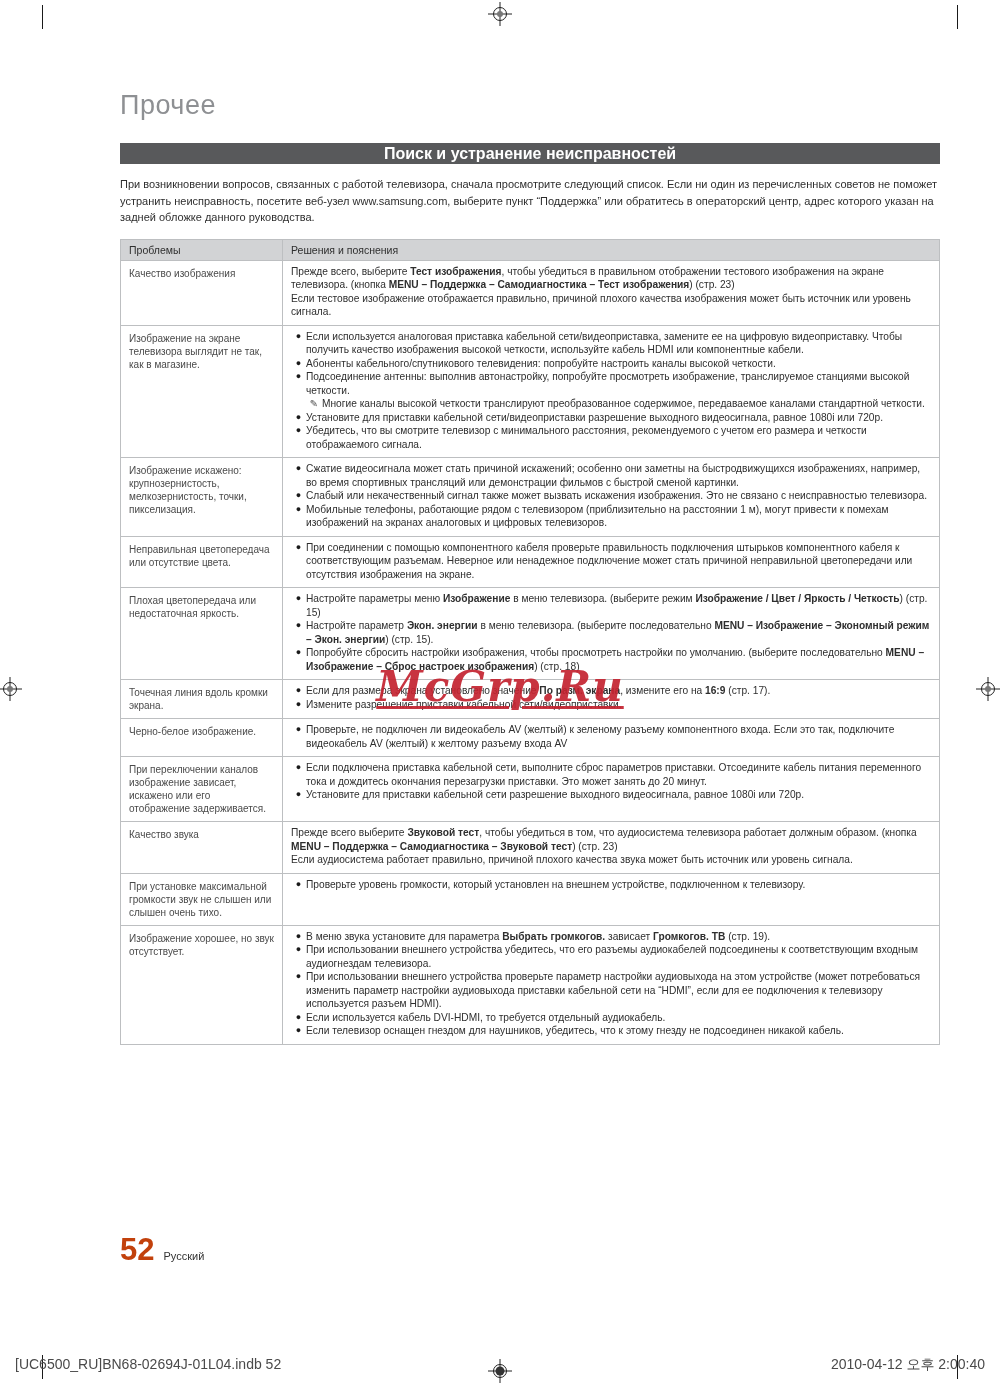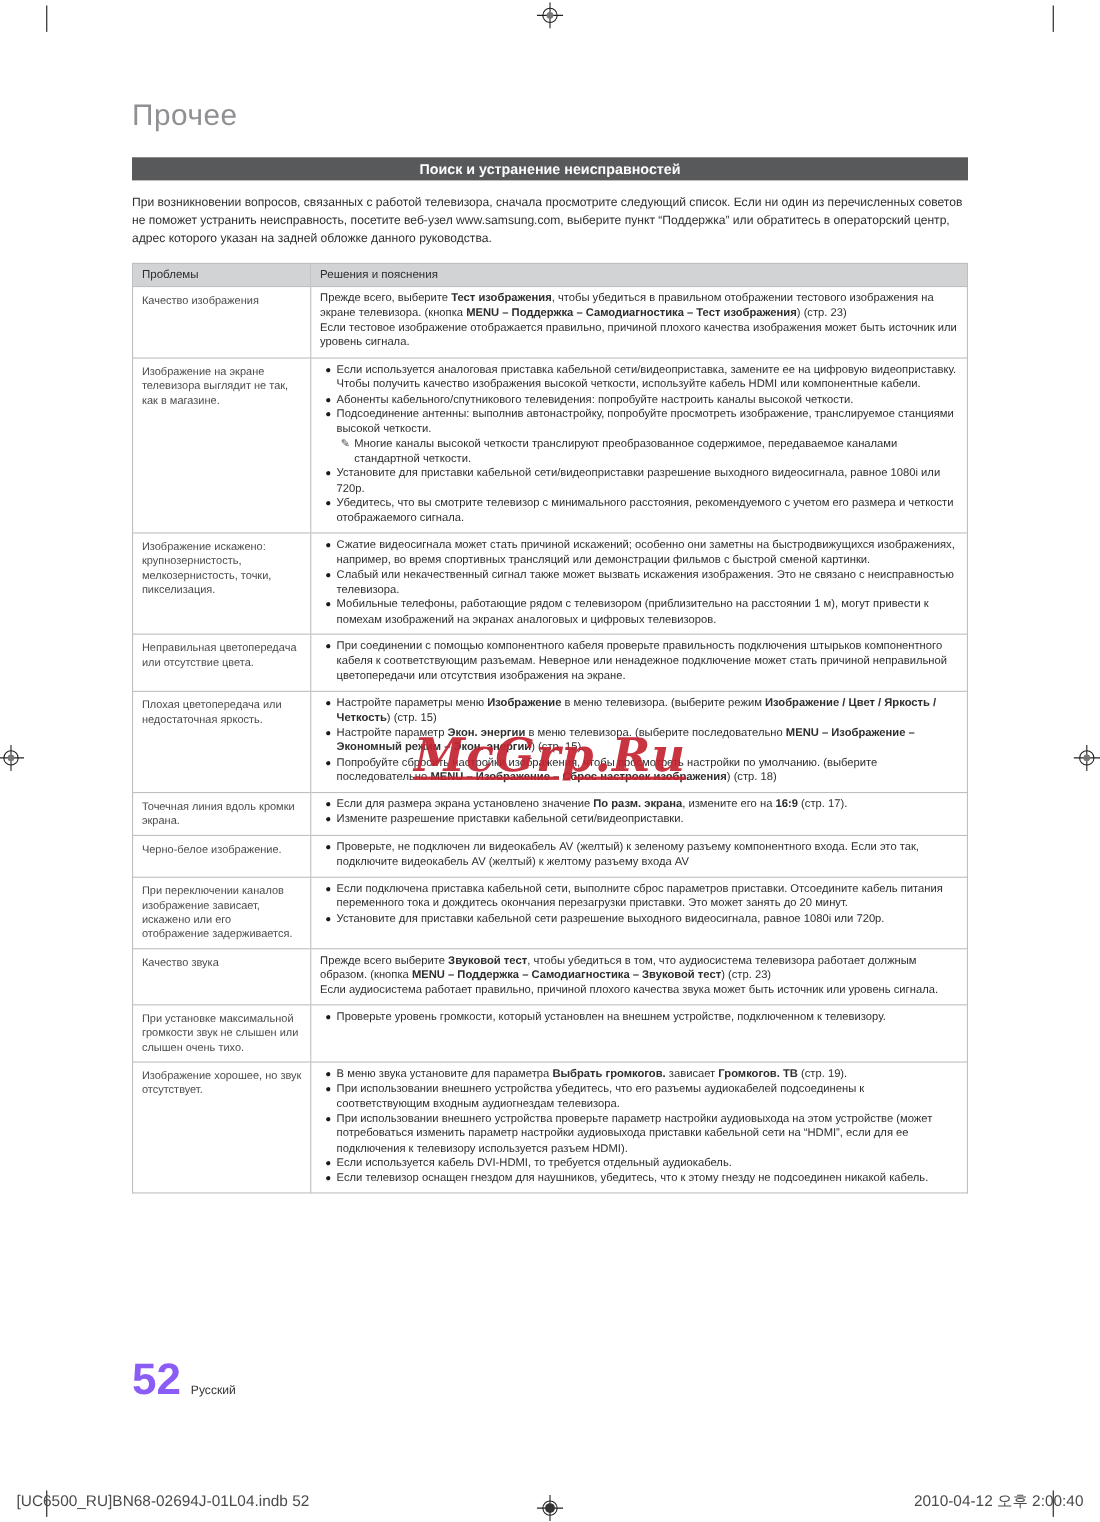--- a/index.html
+++ b/index.html
@@ -6,23 +6,23 @@
   html, body { background: #ffffff; }
   body { font-family: "Liberation Sans", "DejaVu Sans", sans-serif; color: #2f2f2f; }
   .page { position: relative; width: 1000px; height: 1384px; background: #fff; overflow: hidden; }
 
   
   .cropmark { position: absolute; background: #1a1a1a; }
   .cropmark.v { width: 1px; height: 24px; }
   .regmark { position: absolute; }
 
   
-  .content { position: absolute; left: 120px; top: 90px; width: 760px; }
+  .content { position: absolute; left: 120px; top: 90px; width: 820px; }
   .page-title { font-size: 27px; font-weight: 400; color: #8e9093; letter-spacing: 0.5px; margin-bottom: 22px; }
-  .section-bar { background: #58595B; color: #ffffff; text-align: center; font-size: 13px;
+  .section-bar { background: #58595B; color: #ffffff; text-align: center; font-size: 16px;
                  font-weight: bold; height: 21px; line-height: 21px; margin-bottom: 12px; }
   .intro { font-size: 11px; line-height: 16.5px; color: #2e2e2e; margin-bottom: 13px; }
 
   table.ts { width: 100%; border-collapse: collapse; table-layout: fixed; }
   table.ts th, table.ts td { border: 1px solid #bdbfc1; vertical-align: top; }
   table.ts thead th { background: #d2d3d5; font-weight: 400; font-size: 10.5px; text-align: left;
                       padding: 4px 8px; color: #2f2f2f; }
   th.col-problems { width: 162px; }
   td.problem-cell { padding: 6px 8px; font-size: 10px; line-height: 13px; color: #4a4a4a; }
   td.solution-cell { padding: 4px 8px 6px 8px; font-size: 10.2px; line-height: 13.5px; color: #2e2e2e; }
@@ -35,21 +35,21 @@
 
   
   .watermark { position: absolute; left: 50%; top: 662px; transform: translateX(-50%);
                font-family: "DejaVu Serif", serif; font-style: italic; font-weight: bold;
                font-size: 42px; color: #c42330; z-index: 6; letter-spacing: 1px;
                text-decoration: underline; text-underline-offset: 5px; text-decoration-thickness: 3px;
                opacity: 0.92; white-space: nowrap; }
 
   
   .pageno-row { position: absolute; left: 120px; top: 1232px; display: flex; align-items: baseline; }
-  .pageno { font-size: 40px; font-weight: bold; color: #8b5cf6; }
+  .pageno { font-size: 31px; font-weight: bold; color: #c2410c; }
   .lang { font-size: 11px; color: #333; margin-left: 9px; }
 
   
   .footer { position: absolute; left: 15px; right: 15px; top: 1356px; display: flex;
             justify-content: space-between; font-size: 14px; color: #4a4a4a; }
 </style>
 </head>
 <body>
 
 <div class="page">

